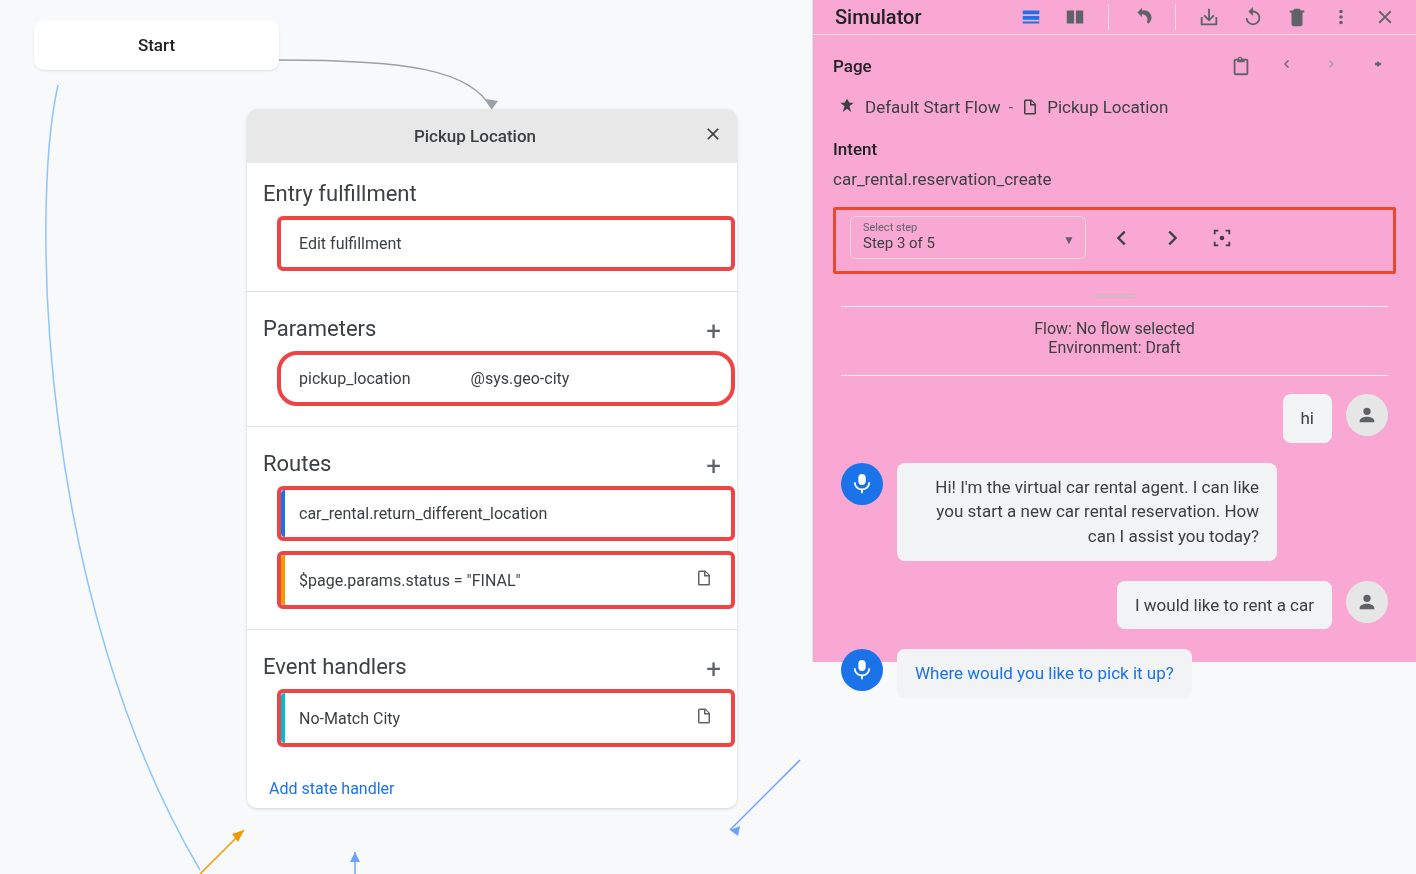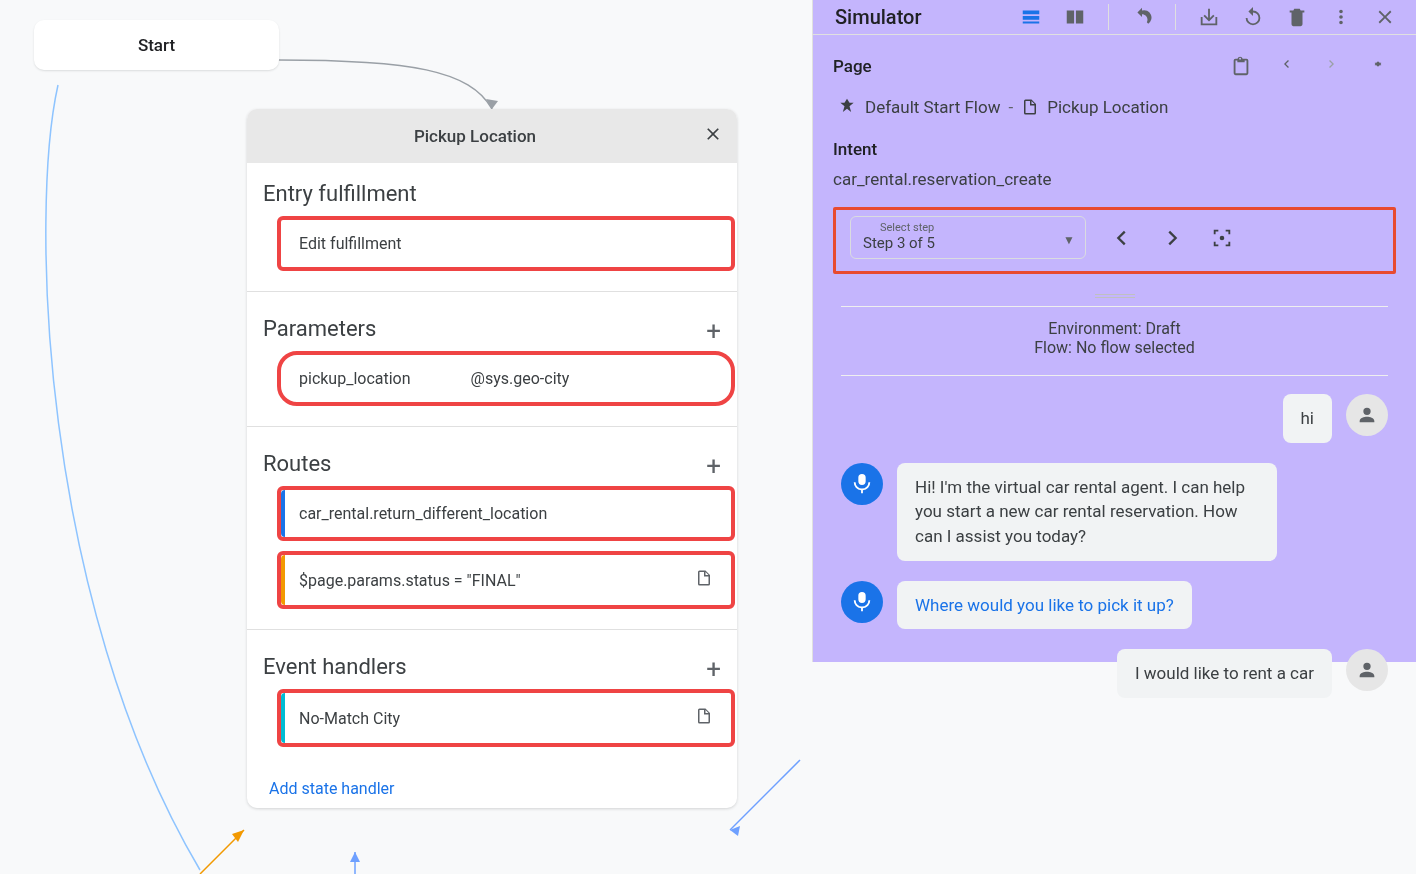--- a/index.html
+++ b/index.html
@@ -104,21 +104,21 @@
       user-select:none;
     }
     .doc-icon svg { width:18px; height:18px; color:#5f6368; }
 
     
     .sim {
       position:absolute;
       right:0; top:0;
       width: 604px;
       height: 662px;
-      background:#c4b5fd;
+      background:#f9a8d4;
       border-left: 1px solid #e0e0e0;
       display:flex;
       flex-direction:column;
     }
     .sim-top {
       height:56px;
       border-bottom:1px solid #e0e0e0;
       display:flex;
       align-items:center;
       padding: 0 14px 0 22px;
@@ -162,33 +162,34 @@
       display:flex; align-items:center; gap:22px;
       padding: 6px 14px 0;
     }
     .select {
       border:1px solid #dadce0;
       border-radius:6px;
       width: 236px;
       padding: 4px 12px 6px;
       position:relative;
     }
-    .select .hint { font-size:11px; color:#5f6368;margin-left:17px; }
+    .select .hint { font-size:11px; color:#5f6368; }
     .select .val { font-size:15px; color:#3c4043; }
     .select .caret { position:absolute; right:10px; top:50%; transform:translateY(-35%); color:#5f6368; font-size:12px;}
     .nav-ic { width:28px; height:28px; display:flex; align-items:center; justify-content:center; color:#3c4043;}
     .nav-ic svg { width:22px; height:22px; }
 
     .drag-handle { width:40px; height:4px; border-top:1px solid #c0c0c0; border-bottom:1px solid #c0c0c0; margin: 20px auto 8px; }
 
     .env-bar { text-align:center; font-size:16px; color:#3c4043; padding: 4px 0 18px; border-top:1px solid #efefef; border-bottom:1px solid #efefef; margin: 0 8px 18px; padding-top: 12px;}
 
     .chat {
       display:flex; flex-direction:column; gap:20px;
       padding: 0 8px;
+      text-align: right;
     }
     .msg-row { display:flex; align-items:flex-start; gap:14px; }
     .msg-row.right { justify-content:flex-end; }
     .avatar { width:42px; height:42px; border-radius:50%; display:flex; align-items:center; justify-content:center; flex-shrink:0; }
     .avatar.agent { background:#1a73e8; color:#fff; }
     .avatar.user { background:#e6e6e6; color:#5f6368; }
     .avatar svg { width:22px; height:22px; }
     .bubble {
       background:#f1f3f4;
       border-radius:8px;
@@ -406,55 +407,55 @@
               <path fill="none" stroke="#3c4043" stroke-width="2" d="M4 8V4h4M20 8V4h-4M4 16v4h4M20 16v4h-4"></path>
               <circle cx="12" cy="12" r="2.5" fill="#3c4043"></circle>
             </svg>
           </span>
       </div>
     </div>
 
     <div class="drag-handle"></div>
 
     <div class="env-bar">
+      <div>Flow: No flow selected</div>
       <div>Environment: Draft</div>
-      <div>Flow: No flow selected</div>
     </div>
 
     <div class="chat">
       <div class="msg-row right">
         <span class="bubble">hi</span>
         <span class="avatar user">
             <svg viewBox="0 0 24 24">
               <path fill="currentColor" d="M12 12a4 4 0 1 0 0-8 4 4 0 0 0 0 8zm0 2c-3 0-8 1.5-8 4.5V20h16v-1.5c0-3-5-4.5-8-4.5z"></path>
             </svg>
           </span>
       </div>
 
       <div class="msg-row">
         <span class="avatar agent">
             <svg viewBox="0 0 24 24">
               <path fill="currentColor" d="M12 1a4 4 0 0 1 4 4v4a4 4 0 0 1-8 0V5a4 4 0 0 1 4-4zM5 10a7 7 0 0 0 14 0h2a9 9 0 0 1-8 8.94V22h-2v-3.06A9 9 0 0 1 3 10h2z"></path>
             </svg>
           </span>
-        <span class="bubble">Hi! I'm the virtual car rental agent. I can help you start a new car rental reservation. How can I assist you today?</span>
-      </div>
-
-      <div class="msg-row">
-        <span class="avatar agent">
-            <svg viewBox="0 0 24 24">
-              <path fill="currentColor" d="M12 1a4 4 0 0 1 4 4v4a4 4 0 0 1-8 0V5a4 4 0 0 1 4-4zM5 10a7 7 0 0 0 14 0h2a9 9 0 0 1-8 8.94V22h-2v-3.06A9 9 0 0 1 3 10h2z"></path>
-            </svg>
-          </span>
-        <span class="bubble link">Where would you like to pick it up?</span>
+        <span class="bubble">Hi! I'm the virtual car rental agent. I can like you start a new car rental reservation. How can I assist you today?</span>
       </div>
 
       <div class="msg-row right">
         <span class="bubble">I would like to rent a car</span>
         <span class="avatar user">
             <svg viewBox="0 0 24 24">
               <path fill="currentColor" d="M12 12a4 4 0 1 0 0-8 4 4 0 0 0 0 8zm0 2c-3 0-8 1.5-8 4.5V20h16v-1.5c0-3-5-4.5-8-4.5z"></path>
             </svg>
           </span>
       </div>
+
+      <div class="msg-row">
+        <span class="avatar agent">
+            <svg viewBox="0 0 24 24">
+              <path fill="currentColor" d="M12 1a4 4 0 0 1 4 4v4a4 4 0 0 1-8 0V5a4 4 0 0 1 4-4zM5 10a7 7 0 0 0 14 0h2a9 9 0 0 1-8 8.94V22h-2v-3.06A9 9 0 0 1 3 10h2z"></path>
+            </svg>
+          </span>
+        <span class="bubble link">Where would you like to pick it up?</span>
+      </div>
     </div>
   </div>
 </div>
 
 </body></html>

